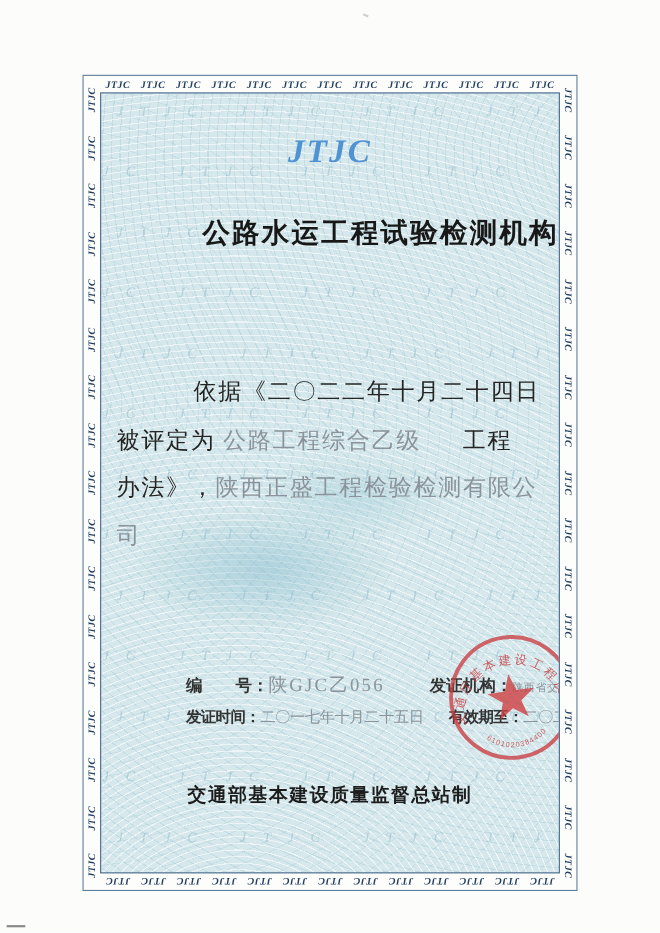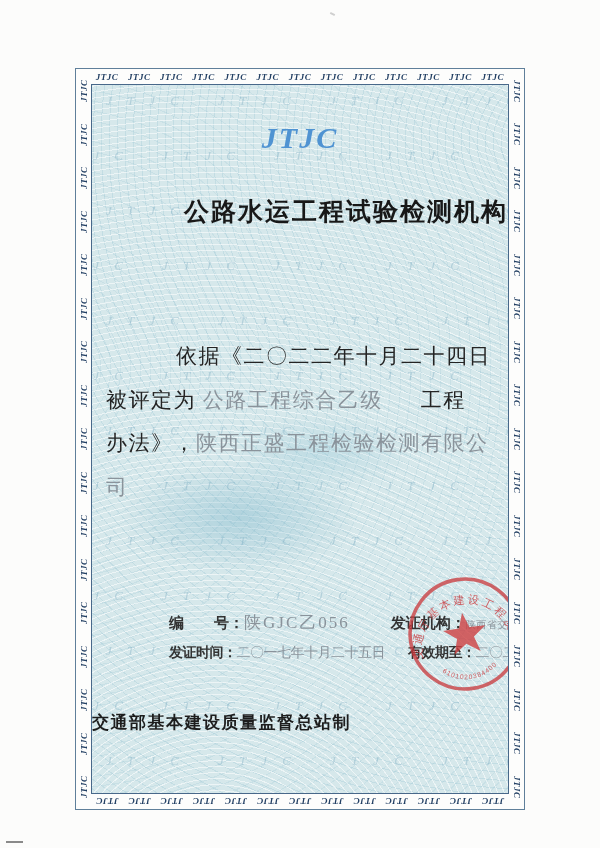--- a/index.html
+++ b/index.html
@@ -49,21 +49,21 @@
   .row1{top:526px;}
   .row2{top:558px;}
   .lbl{font-family:"Liberation Sans","DejaVu Sans",sans-serif;font-weight:bold;font-size:15px;color:#333;margin-left:21px;}
   .val-no{font-size:17px;letter-spacing:2px;color:#8a939b;margin-right:20px;}
   .val-issuer{font-size:10px;color:#8d959c;letter-spacing:.5px;}
   .val-date{font-size:14px;color:#8a939b;letter-spacing:-.5px;margin-right:2px;}
   .row2 .lbl{font-size:14px;letter-spacing:-.5px;}
 
   .seal{position:absolute;left:312px;top:488px;width:122px;height:122px;transform:rotate(-8deg);opacity:.88;}
 
-  .footer-line{position:absolute;left:0;right:0;top:626px;text-align:left;
+  .footer-line{position:absolute;left:0;right:0;top:626px;text-align:center;
                font-weight:bold;font-size:17px;letter-spacing:1.5px;color:#1d1d1d;}
 
   
   .artifact-dash{position:absolute;left:6px;top:841px;width:17px;height:2px;background:#8a8a8a;}
   .artifact-speck{position:absolute;left:330px;top:13px;width:5px;height:2px;background:#cfcfcf;transform:rotate(25deg);}
 </style>
 </head>
 <body>
 
 <div class="scan">

